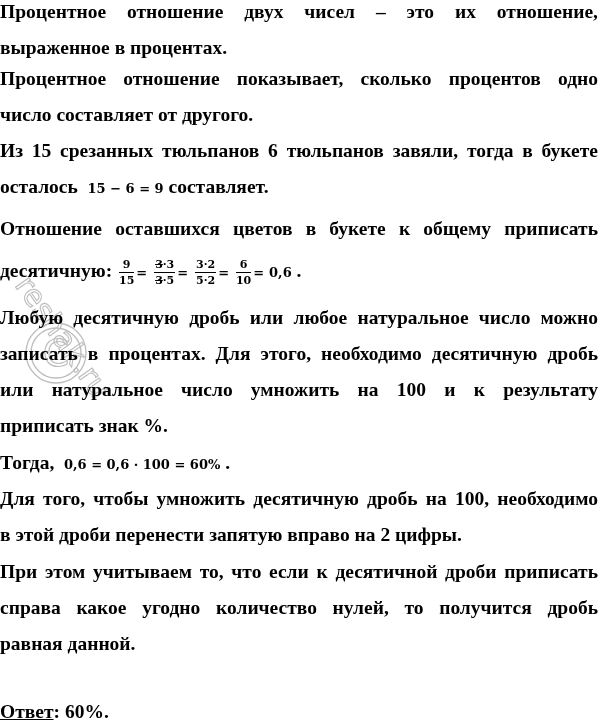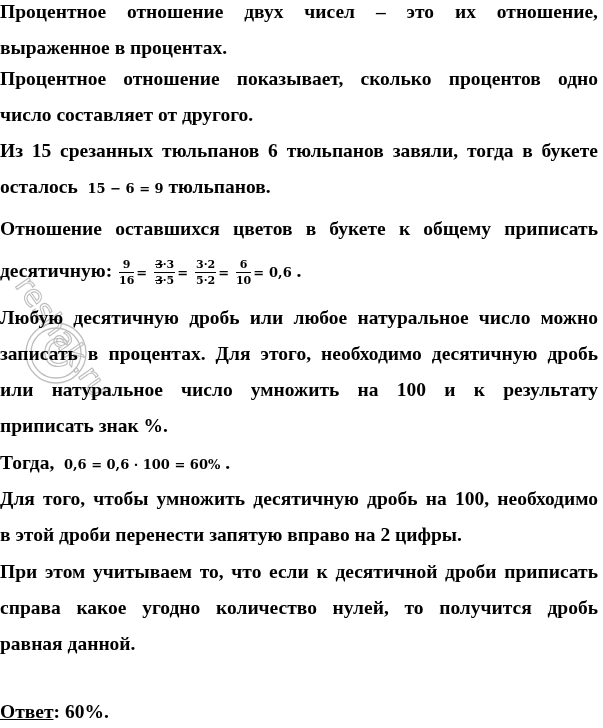--- a/index.html
+++ b/index.html
@@ -79,29 +79,29 @@
 <div class="line justify" style="top:0px;">Процентное отношение двух чисел – это их отношение,</div>
 <div class="line" style="top:36px;">выраженное в процентах.</div>
 
 <div class="line justify" style="top:67px;">Процентное отношение показывает, сколько процентов одно</div>
 <div class="line" style="top:103px;">число составляет от другого.</div>
 
 <div class="line justify" style="top:139px;">Из 15 срезанных тюльпанов 6 тюльпанов завяли, тогда в букете</div>
 <div class="line" style="top:175px;">
   <span>осталось</span>&nbsp;
   <span class="math">15 − 6 = 9</span>
-  <span>тюльпанов.</span>
+  <span>составляет.</span>
 </div>
 
 <div class="line justify" style="top:217px;">Отношение оставшихся цветов в букете к общему приписать</div>
 <div class="line" style="top:253px; height:36px; line-height:36px;">
   <span>десятичную:</span>
   <span class="frac">
     <span class="num">9</span>
-    <span class="den">16</span>
+    <span class="den">15</span>
   </span><span class="math">=</span>
   <span class="frac">
     <span class="num"><span class="strike">3</span><span>·3</span></span>
     <span class="den"><span class="strike">3</span><span>·5</span></span>
   </span><span class="math">=</span>
   <span class="frac">
     <span class="num">3·2</span>
     <span class="den">5·2</span>
   </span><span class="math">=</span>
   <span class="frac">

